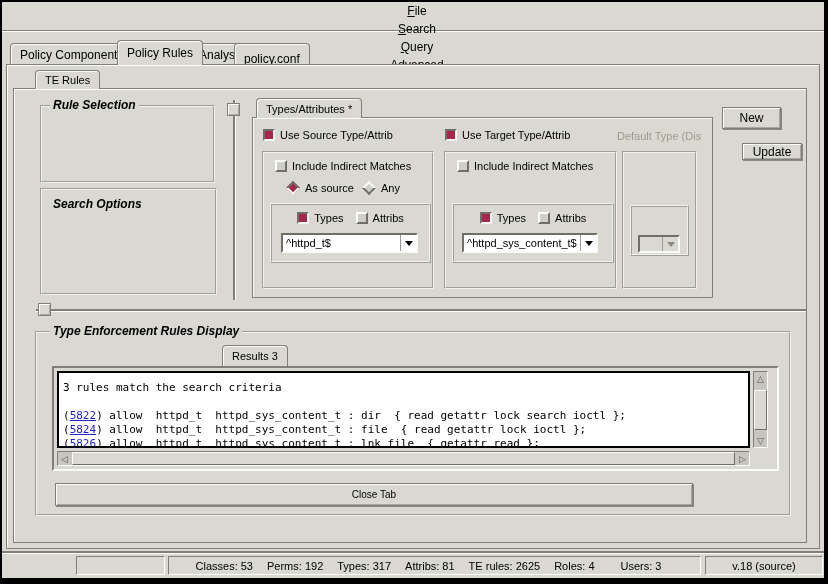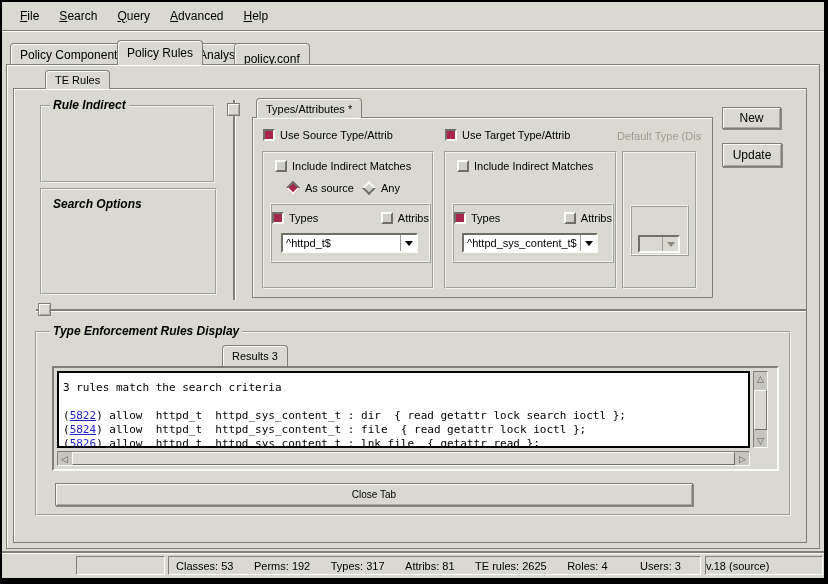--- a/index.html
+++ b/index.html
@@ -3,21 +3,21 @@
 <meta charset="utf-8">
 <style>
   html,body{margin:0;padding:0;background:#b8b8b0;}
   #window{position:relative;width:828px;height:584px;background:#d9d9d1;overflow:hidden;
           font-family:"Liberation Sans",sans-serif;color:#000;}
   .abs{position:absolute;box-sizing:border-box;}
   
   .wb{background:#000;z-index:60;}
   
   .menubar{left:2px;top:2px;width:822px;height:29px;display:flex;align-items:center;
-           padding-left:8px;border-bottom:1px solid #7f7f77;box-shadow:0 1px 0 #fcfcf7;}
+           padding-left:8px;border-bottom:1px solid #7f7f77;box-shadow:0 1px 0 #fcfcf7;flex-direction:column;}
   .menu-item{font-size:12px;padding:2px 10px;cursor:pointer;white-space:nowrap;}
   .mn{text-decoration:underline;}
   
   .tab{display:flex;align-items:center;background:#d9d9d1;border:1px solid #7f7f77;border-bottom:none;
        border-radius:4px 4px 0 0;padding:0 9px;font-size:11px;white-space:nowrap;z-index:0;cursor:pointer;
        box-shadow:inset 1px 1px 0 #fcfcf7;}
   .tab.main{font-size:12px;}
   .tab.active{z-index:3;}
   
   .frame{border:1px solid #7f7f77;box-shadow:inset 1px 1px 0 #fcfcf7;background:#d9d9d1;z-index:1;}
@@ -60,21 +60,21 @@
   .vscroll{flex-direction:column;}
   .sb-btn{flex:none;width:13px;height:13px;display:flex;align-items:center;justify-content:center;
           font-size:9px;color:#55554f;cursor:pointer;font-family:"DejaVu Sans",sans-serif;}
   .sb-trough{flex:1;position:relative;}
   .sb-thumb{position:absolute;background:#d9d9d1;border:1px solid;border-color:#fcfcf7 #6f6f68 #6f6f68 #fcfcf7;cursor:grab;}
   .sb-thumb.v{left:0;right:0;}
   .sb-thumb.h{top:0;bottom:0;}
   
   .stat{font-size:11px;white-space:nowrap;}
   .dlabel{overflow:hidden;text-align:center;font-size:11px;color:#9b9b93;white-space:nowrap;z-index:2;}
-  .center{display:flex;align-items:center;justify-content:space-between;}
+  .center{display:flex;align-items:center;justify-content:center;}
 </style>
 </head>
 <body>
 
 <div id="window">
 
   <div class="abs wb" style="left:0;top:0;width:828px;height:2px"></div>
   <div class="abs wb" style="left:0;top:0;width:2px;height:584px"></div>
   <div class="abs wb" style="left:824px;top:0;width:4px;height:584px"></div>
   <div class="abs wb" style="left:0;top:578px;width:828px;height:6px"></div>
@@ -86,27 +86,27 @@
     <span class="menu-item"><span class="mn">A</span><span>dvanced</span></span>
     <span class="menu-item"><span class="mn">H</span><span>elp</span></span>
   </div>
 
   <div class="abs tab main" style="left:10px;top:43px;height:22px">Policy Components</div>
   <div class="abs tab main active" style="left:117px;top:40px;height:25px">Policy Rules</div>
   <div class="abs tab main" style="left:189px;top:43px;height:22px">Analysis</div>
   <div class="abs tab main" style="left:234px;top:43px;height:30px">policy.conf</div>
   <div class="abs frame" style="left:6px;top:64px;width:814px;height:485px"></div>
 
-  <div class="abs tab active" style="left:45px;top:70px;height:19px">TE Rules</div>
+  <div class="abs tab active" style="left:35px;top:70px;height:19px">TE Rules</div>
   <div class="abs tab" style="left:83px;top:73px;height:16px">Conditional Expressions</div>
   <div class="abs tab" style="left:207px;top:73px;height:16px">RBAC Rules</div>
   <div class="abs frame" style="left:13px;top:88px;width:794px;height:455px"></div>
 
   <div class="abs group" style="left:40px;top:105px;width:175px;height:78px"></div>
-  <div class="abs glabel" style="left:50px;top:99px">Rule Indirect</div>
+  <div class="abs glabel" style="left:50px;top:99px">Rule Selection</div>
   <div class="abs row" style="left:48px;top:120px">
     <span class="cb on"></span>
     <span class="lbl">allow</span>
   </div>
   <div class="abs row" style="left:121px;top:120px">
     <span class="cb on"></span>
     <span class="lbl">type_trans</span>
   </div>
   <div class="abs row" style="left:48px;top:140px">
     <span class="cb on"></span>
@@ -213,21 +213,21 @@
   <div class="abs mid" style="left:622px;top:151px;width:75px;height:138px;z-index:1"></div>
   <div class="abs inner" style="left:630px;top:205px;width:59px;height:51px;z-index:1"></div>
   <div class="abs combo disabled" style="left:638px;top:235px;width:42px;height:18px;z-index:2">
     <span class="combo-text"></span>
     <span class="combo-btn">
         <span class="arr"></span>
       </span>
   </div>
 
   <div class="abs btn" style="left:722px;top:107px;width:59px;height:22px;z-index:2">New</div>
-  <div class="abs btn" style="left:722px;top:143px;width:60px;height:24px;z-index:2">Update</div>
+  <div class="abs btn" style="left:742px;top:143px;width:60px;height:17px;z-index:2">Update</div>
 
   <div class="abs sash-h" style="left:36px;top:309px;width:770px"></div>
   <div class="abs sash-handle" style="left:38px;top:303px"></div>
 
   <div class="abs group" style="left:35px;top:331px;width:756px;height:185px"></div>
   <div class="abs glabel" style="left:50px;top:325px">Type Enforcement Rules Display</div>
 
   <div class="abs tab" style="left:52px;top:349px;height:17px">Empty Tab</div>
   <div class="abs tab" style="left:116px;top:349px;height:17px">Results 1</div>
   <div class="abs tab" style="left:168px;top:349px;height:17px">Results 2</div>

